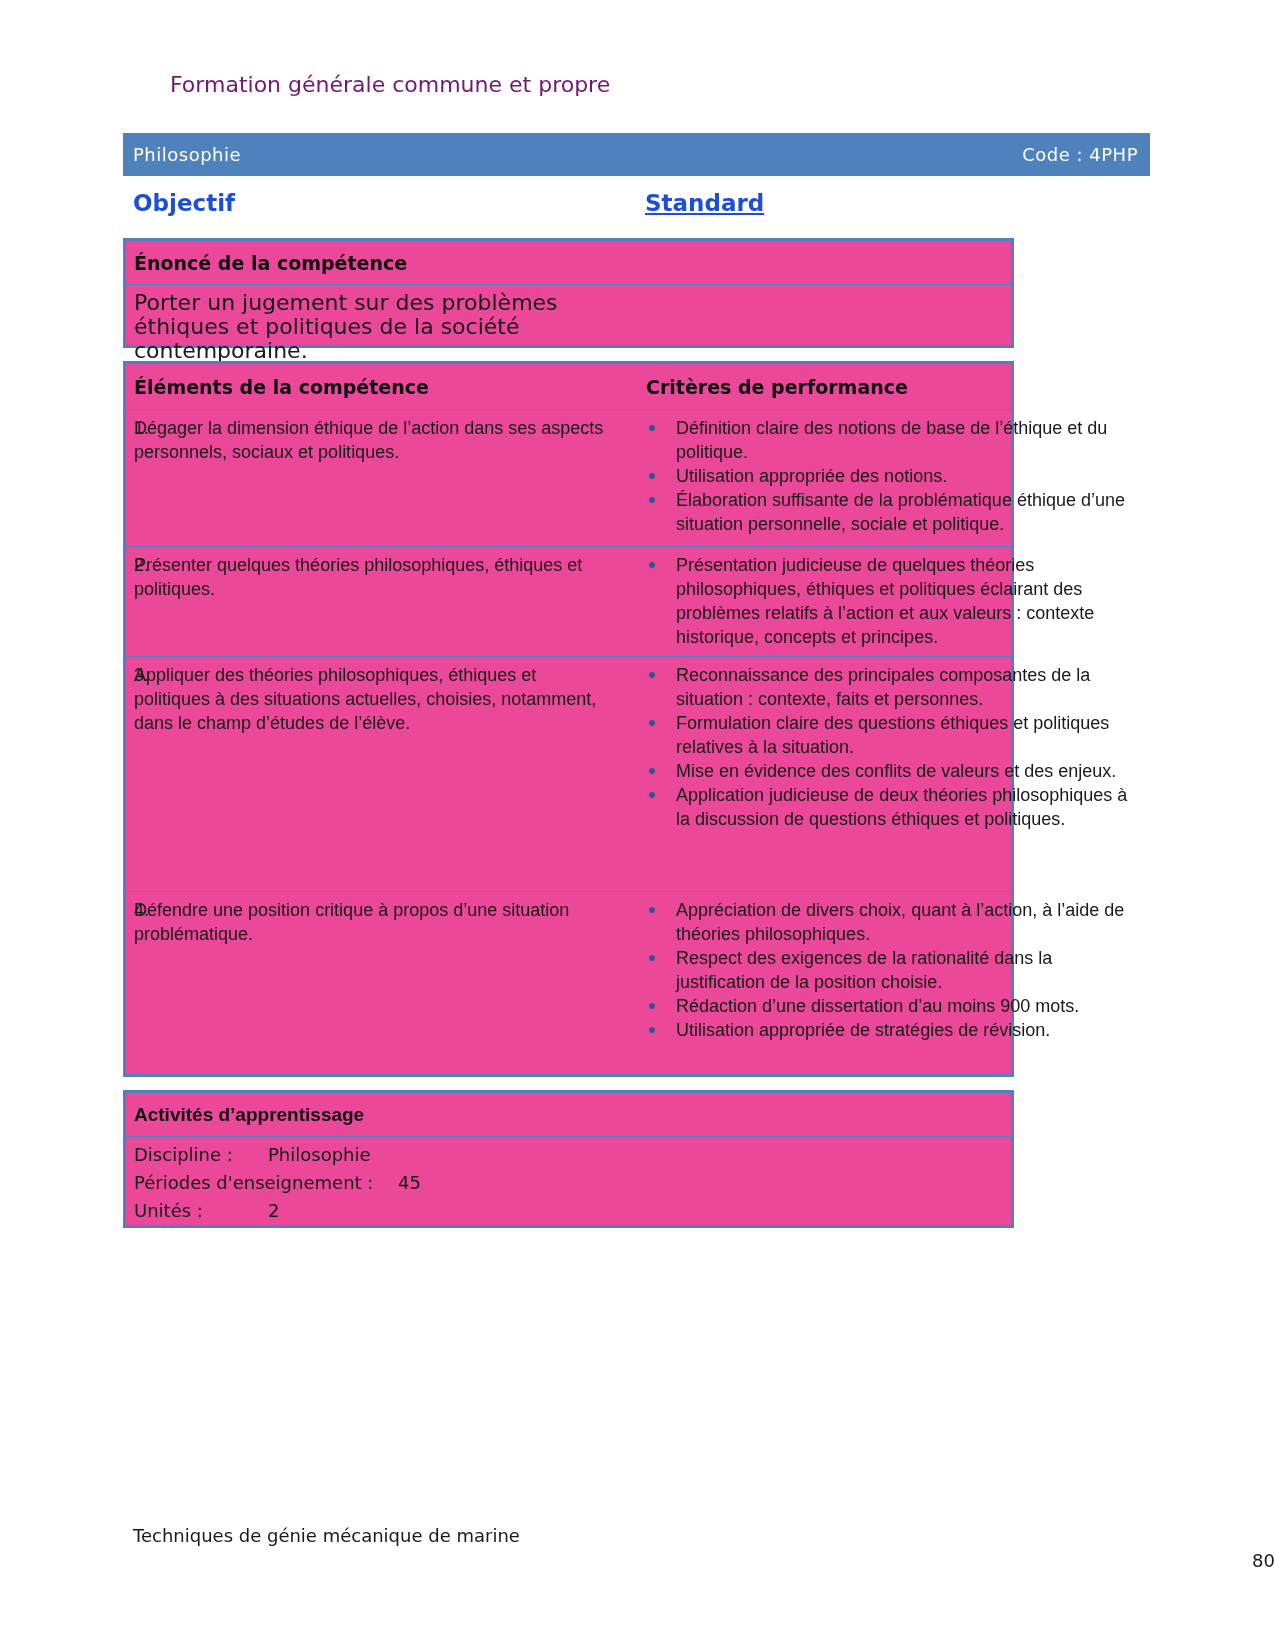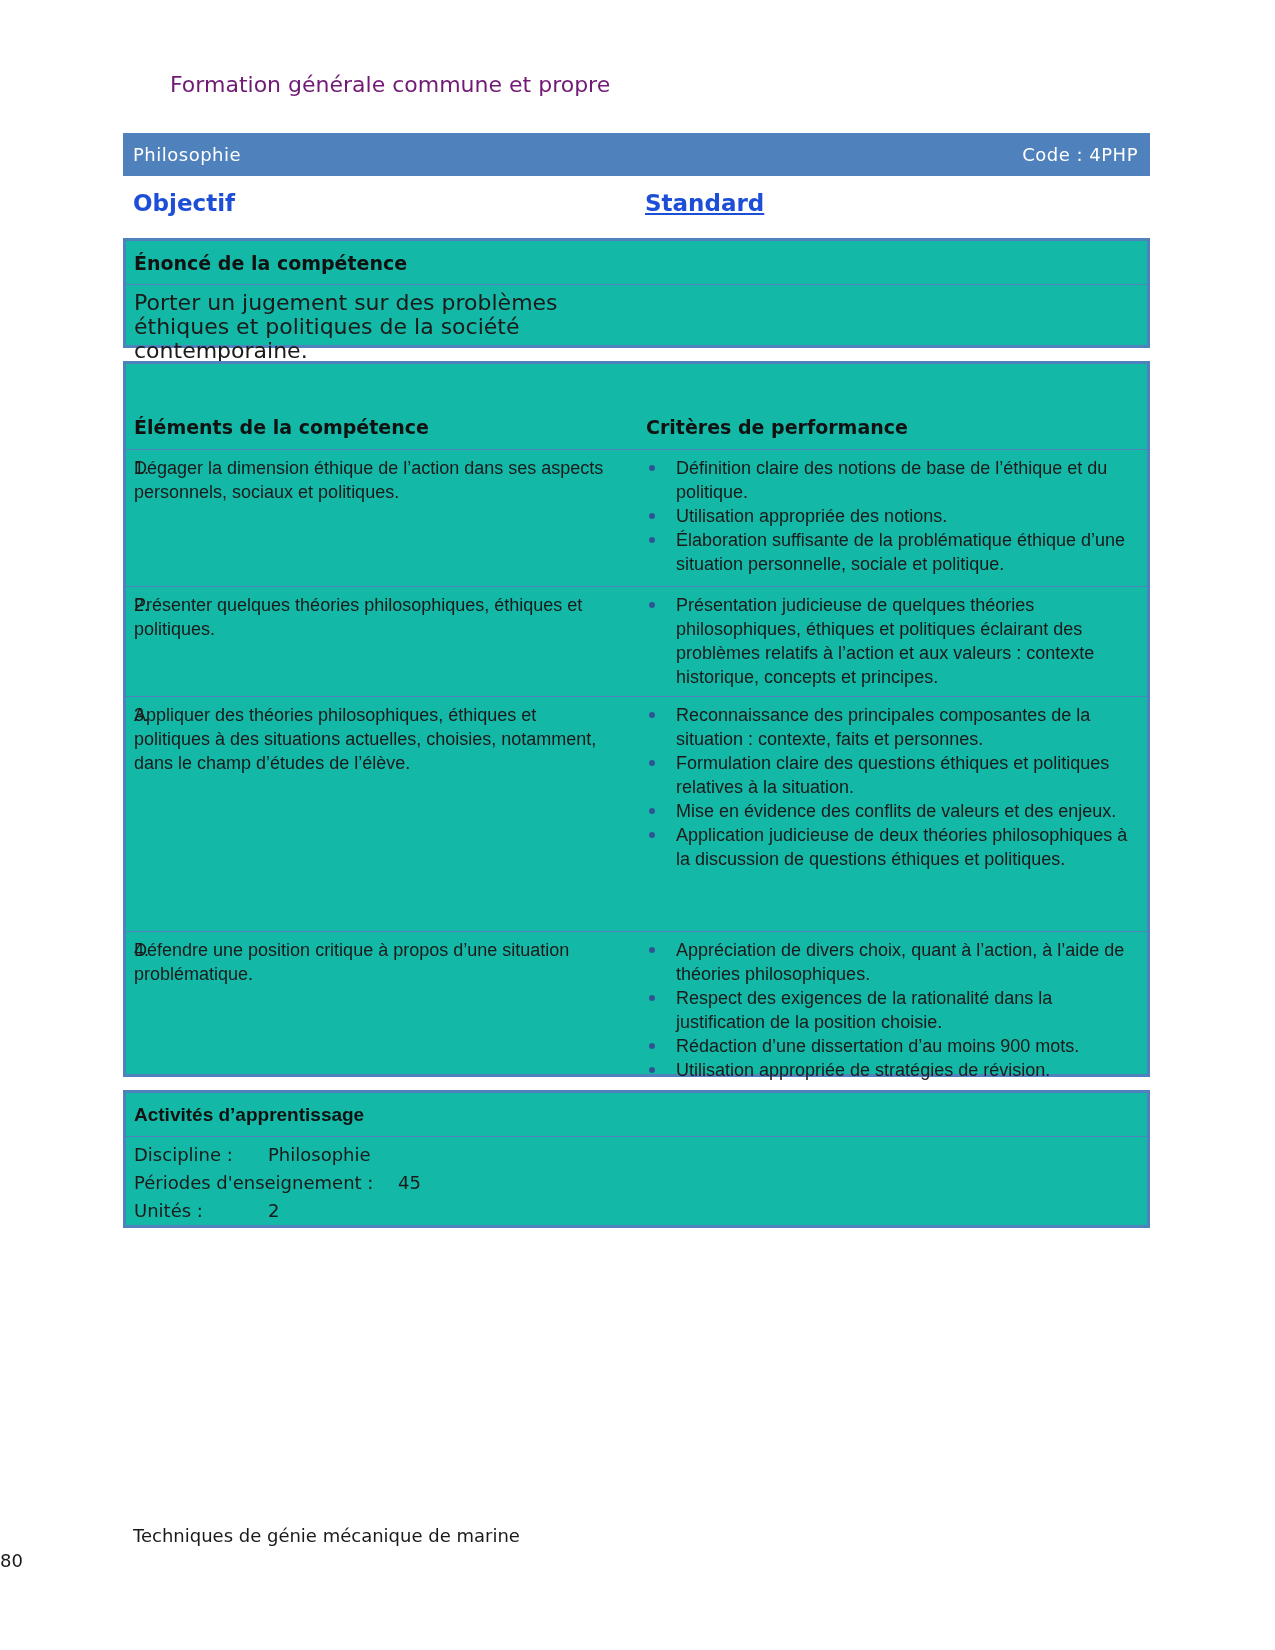--- a/index.html
+++ b/index.html
@@ -16,34 +16,34 @@
       background: #4f81bd; color: #ffffff; font-size: 18px;
       display: flex; align-items: center; justify-content: space-between;
       box-sizing: border-box; padding: 0 12px 0 10px; letter-spacing: 0.5px;
     }
     .heading-row { position: absolute; top: 190px; left: 133px; width: 1017px; height: 34px; }
     .heading-row .h { position: absolute; top: 0; font-size: 23px; font-weight: bold; color: #1d4ed8; }
     .h-obj { left: 0; }
     .h-std { left: 512px; text-decoration: underline; }
 
     .box {
-      position: absolute; left: 123px; width: 1027px;
-      border: 3px solid #4f81bd; box-sizing: border-box; background: #14b8a6;
+      position: absolute; left: 123px; width: 891px;
+      border: 3px solid #4f81bd; box-sizing: border-box; background: #ec4899;
     }
     .box-head {
       font-weight: bold; font-size: 19px; color: #111;
       border-bottom: 1px solid #4f81bd; box-sizing: border-box;
       padding: 0 0 0 8px; display: flex; align-items: center;
     }
     .box1 { top: 238px; height: 110px; }
     .box1 .box-head { height: 44px; }
     .box1 .body { padding: 6px 8px; font-size: 22px; line-height: 24px; width: 480px; }
 
     .box2 { top: 361px; height: 716px; }
-    .box2 .box-head { height: 46px; position: relative; margin-top: 40px; }
+    .box2 .box-head { height: 46px; position: relative; }
     .box2 .box-head span { position: absolute; top: 12px; }
     .box2 .box-head .c1 { left: 8px; }
     .box2 .box-head .c2 { left: 520px; }
 
     .row { position: relative; border-bottom: 1px solid #4f81bd; box-sizing: border-box; }
     .row:last-child { border-bottom: none; }
     .r1 { height: 137px; }
     .r2 { height: 110px; }
     .r3 { height: 235px; }
     .r4 { height: 182px; }
@@ -71,21 +71,21 @@
     .box3 .kv { display: block; }
     .box3 .kv .k { display: inline-block; }
     .kv1 .k { width: 134px; }
     .kv2 .k { width: 264px; }
     .kv3 .k { width: 134px; }
 
     .footer-title {
       position: absolute; left: 133px; top: 1525px; font-size: 18px;
     }
     .page-num {
-      position: absolute; left: 0; width: 1275px; top: 1550px; text-align: left; font-size: 18px;
+      position: absolute; left: 0; width: 1275px; top: 1550px; text-align: right; font-size: 18px;
     }
   </style>
 </head>
 <body>
 
 <div class="section-title">Formation générale commune et propre</div>
 
 <div class="course-bar">
   <span>Philosophie</span>
   <span>Code : 4PHP</span>

